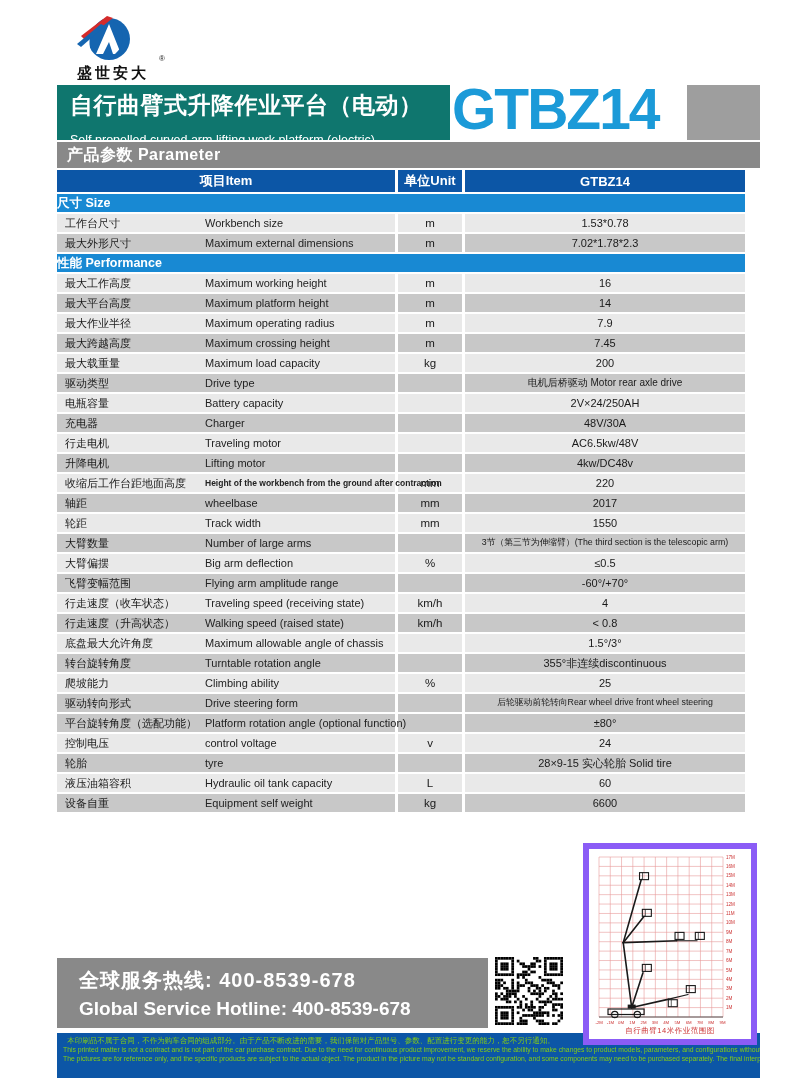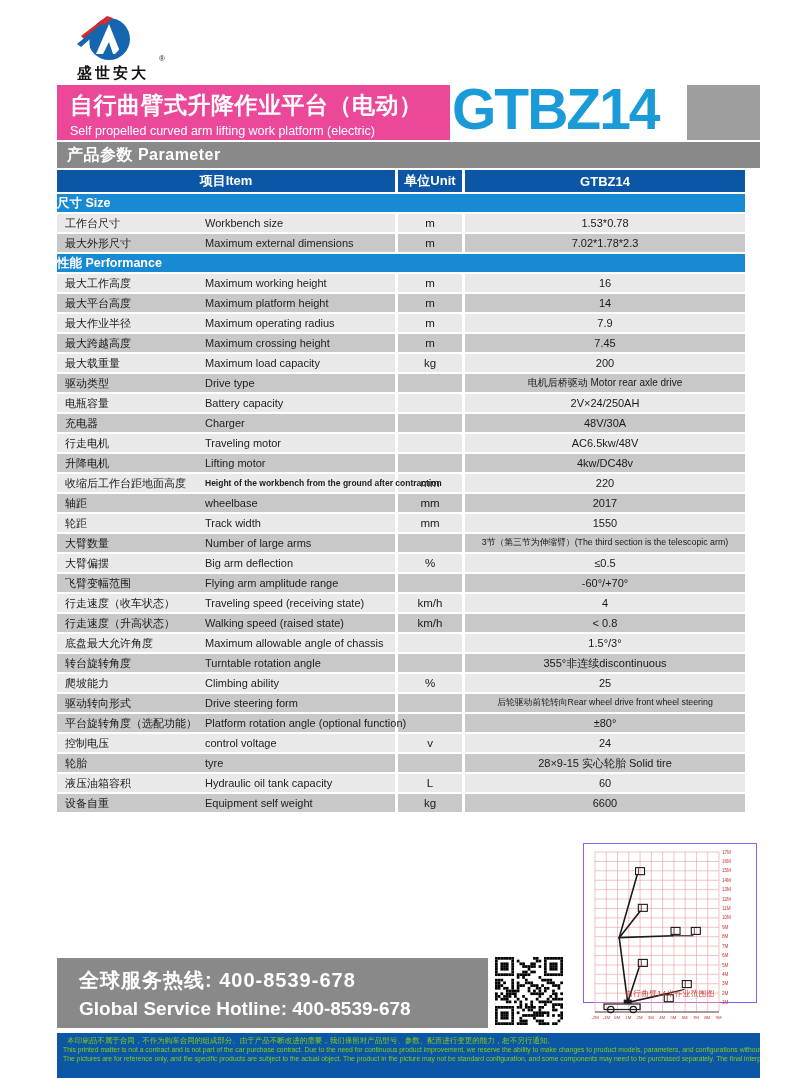--- a/index.html
+++ b/index.html
@@ -8,24 +8,24 @@
         box-shadow:0 0 8px rgba(0,0,0,.18);overflow:hidden;}
 
   
   .logo{position:absolute;left:55px;top:14px;width:120px;}
   .logo-emblem{display:block;}
   .logo-reg{position:absolute;left:104px;top:40px;font-size:8px;color:#222;}
   .logo-brand{position:absolute;left:2px;top:50px;font-family:"Liberation Serif","DejaVu Serif",serif;
               font-weight:bold;font-size:15px;letter-spacing:3px;color:#111;white-space:nowrap;margin-left:20px;}
 
   
-  .banner{position:absolute;left:57px;top:85px;width:393px;height:55px;background:#ec4899;
+  .banner{position:absolute;left:57px;top:85px;width:393px;height:55px;background:#0f766e;
           color:#fff;padding-left:13px;box-sizing:border-box;}
   .banner-title{font-size:23px;font-weight:bold;margin-top:5px;letter-spacing:.5px;white-space:nowrap;}
-  .banner-sub{font-size:12.5px;margin-top:3px;white-space:nowrap;}
+  .banner-sub{font-size:12.5px;margin-top:12px;white-space:nowrap;}
   .model{position:absolute;left:452px;top:79px;width:232px;height:60px;
          font-size:57px;font-weight:800;letter-spacing:-2px;color:#1b9ad8;line-height:60px;
          font-family:"Liberation Sans",sans-serif;}
   .model-block{position:absolute;left:687px;top:85px;width:73px;height:55px;background:#9e9e9e;}
 
   
   .param-bar{position:absolute;left:57px;top:142px;width:703px;height:26px;background:#898989;
              color:#fff;font-size:16px;font-weight:bold;line-height:26px;padding-left:10px;
              box-sizing:border-box;letter-spacing:.5px;}
 
@@ -43,22 +43,22 @@
   .srow.dark  .cell{background:#c8c8c8;}
   .cell-label{width:338px;position:relative;}
   .lab-cn{position:absolute;left:8px;font-size:11px;color:#1a1a1a;white-space:nowrap;}
   .lab-en{position:absolute;left:148px;font-size:11px;color:#222;white-space:nowrap;}
   .lab-en.small{font-size:8.5px;font-weight:bold;}
   .cell-unit{width:64px;justify-content:center;font-size:11.5px;color:#1a1a1a;}
   .cell-val{width:280px;justify-content:center;font-size:11px;color:#1a1a1a;white-space:nowrap;}
   .cell-val.mid{font-size:10px;} .cell-val.tiny{font-size:8.8px;}
 
   
-  .diagram{position:absolute;left:583px;top:843px;width:174px;height:160px;background:#fff;
-           border:1px solid #8b5cf6;z-index:5;box-sizing:border-box;}
+  .diagram{position:absolute;left:583px;top:843px;width:174px;height:202px;background:#fff;
+           border:6px solid #8b5cf6;z-index:5;box-sizing:border-box;}
   .diagram svg{display:block;margin:2px auto 0 auto;}
   .diagram-caption{position:absolute;left:0;bottom:3px;width:100%;text-align:center;
                    color:#cc3333;font-size:7.5px;letter-spacing:.5px;}
 
   
   .hotline{position:absolute;left:57px;top:958px;width:431px;height:70px;background:#898989;
            color:#fff;padding-left:22px;box-sizing:border-box;}
   .hotline-cn{font-size:20px;font-weight:bold;margin-top:9px;letter-spacing:1px;white-space:nowrap;}
   .hotline-en{font-size:19px;font-weight:bold;margin-top:4px;white-space:nowrap;}
   .qr{position:absolute;left:495px;top:957px;width:68px;height:68px;background:#fff;}

